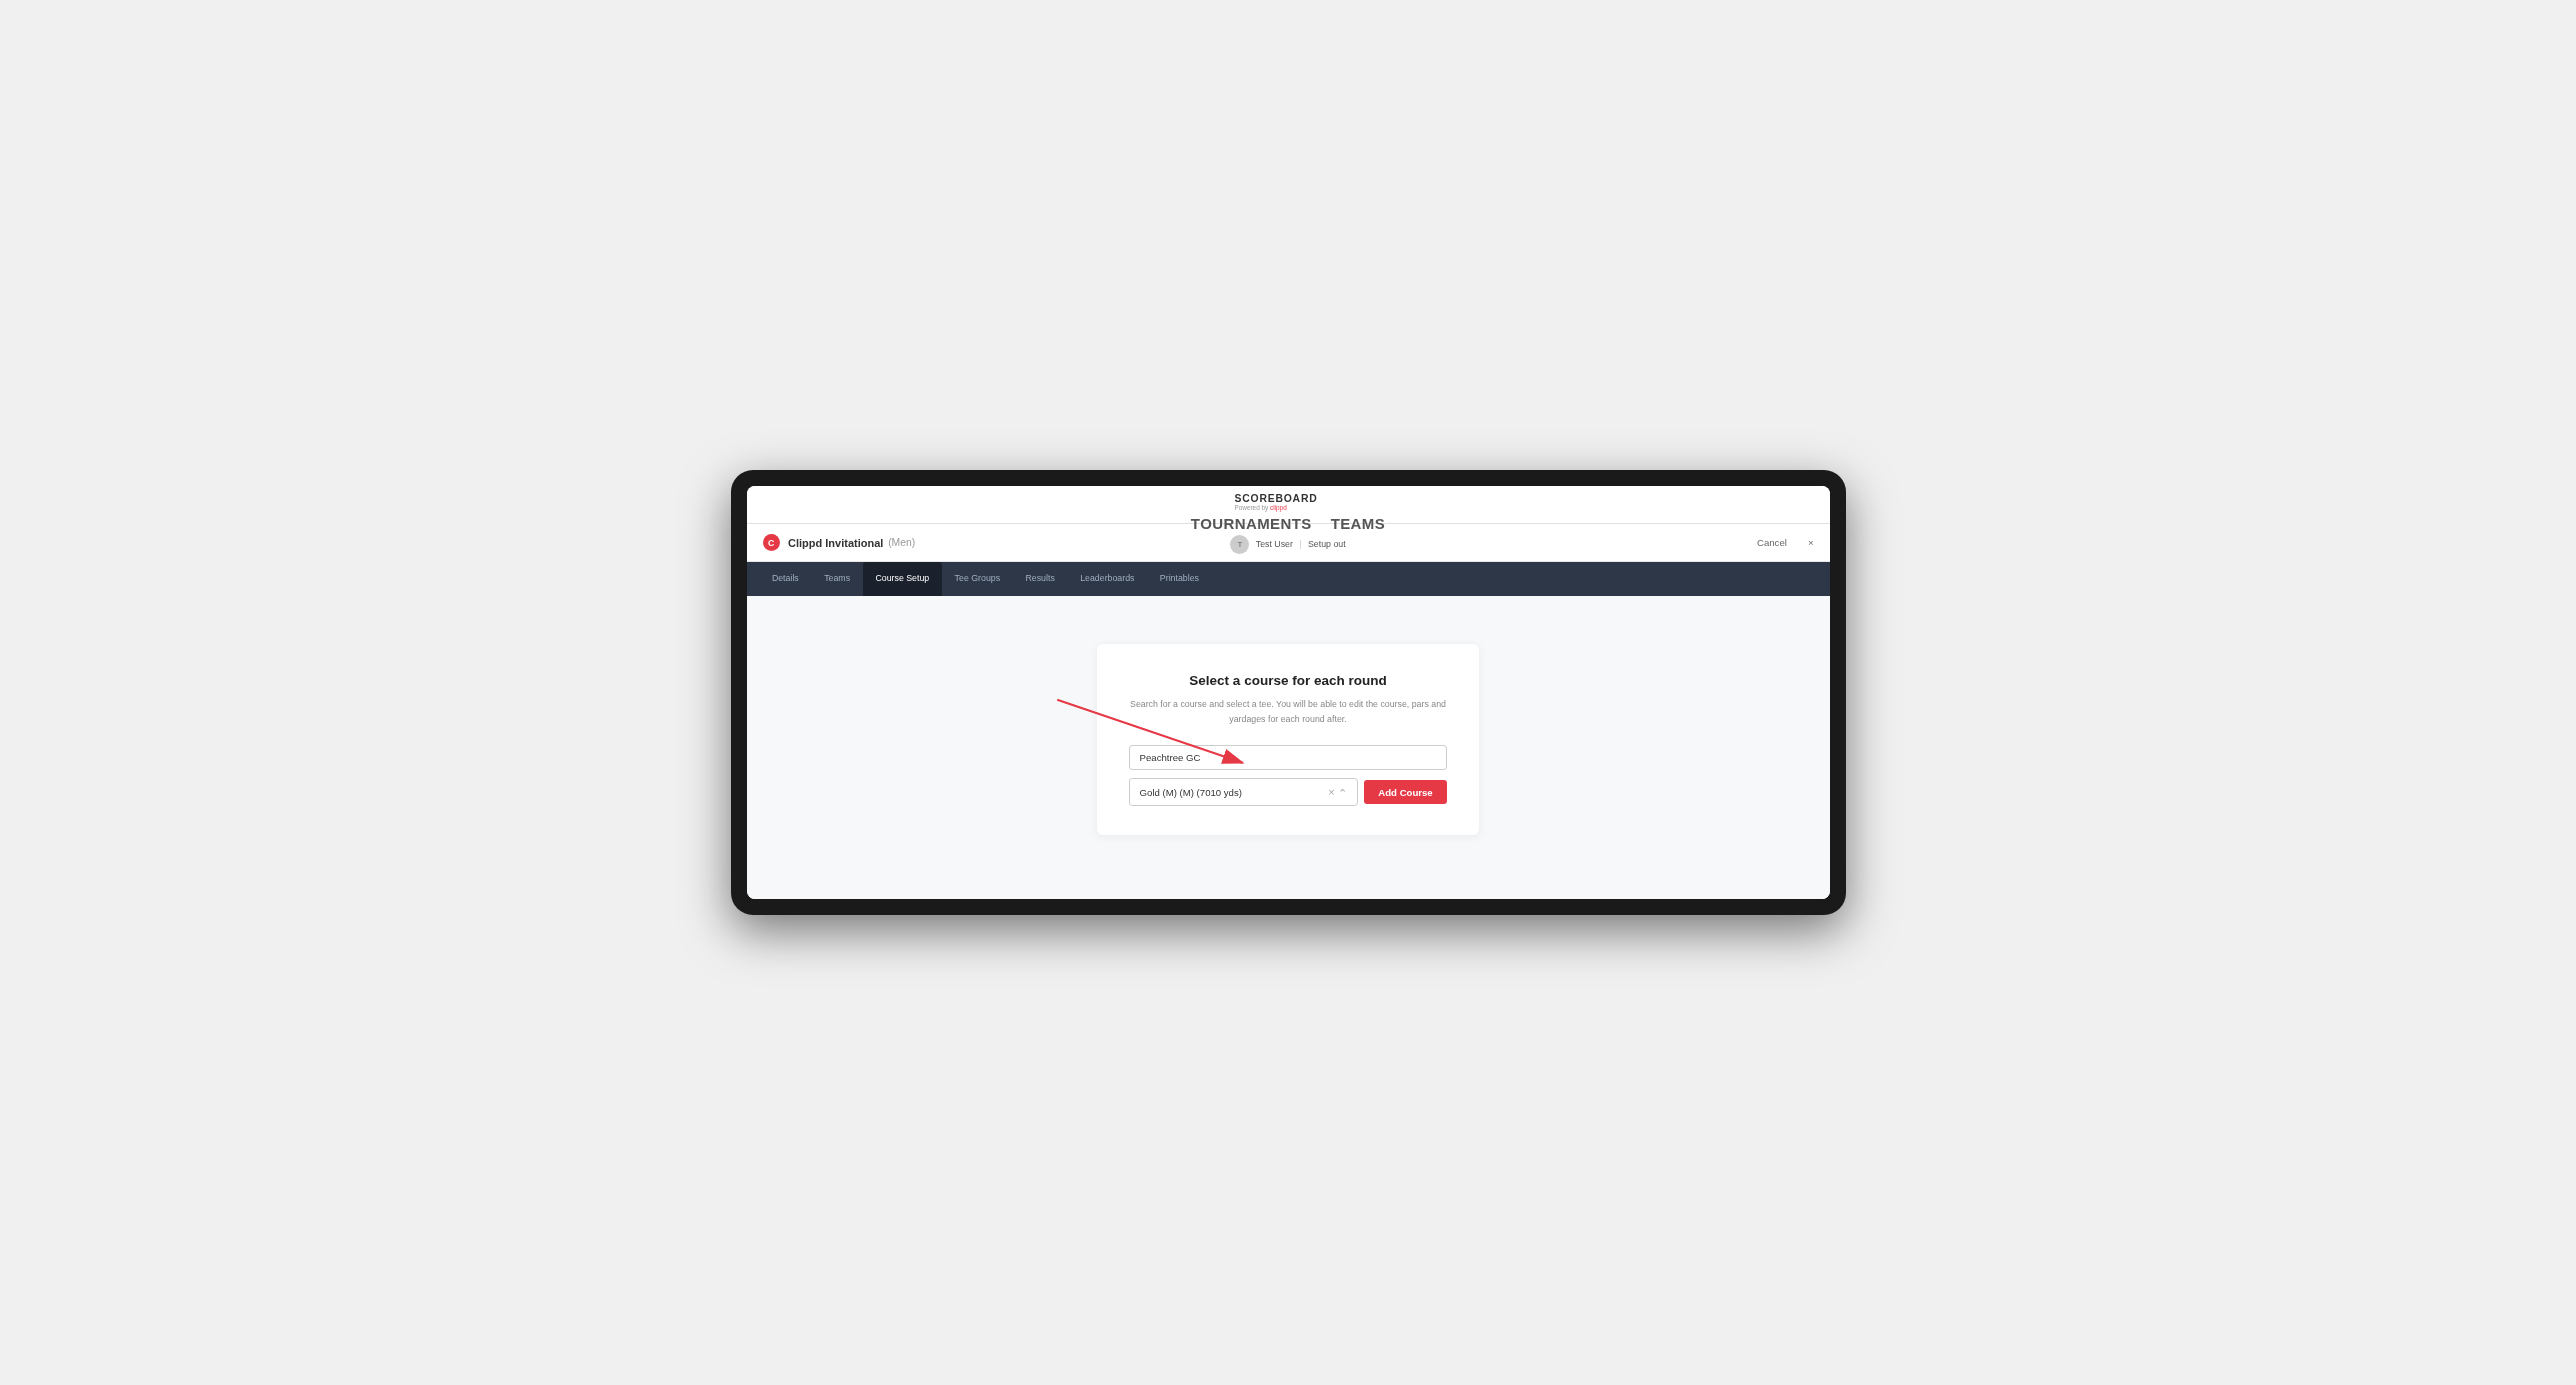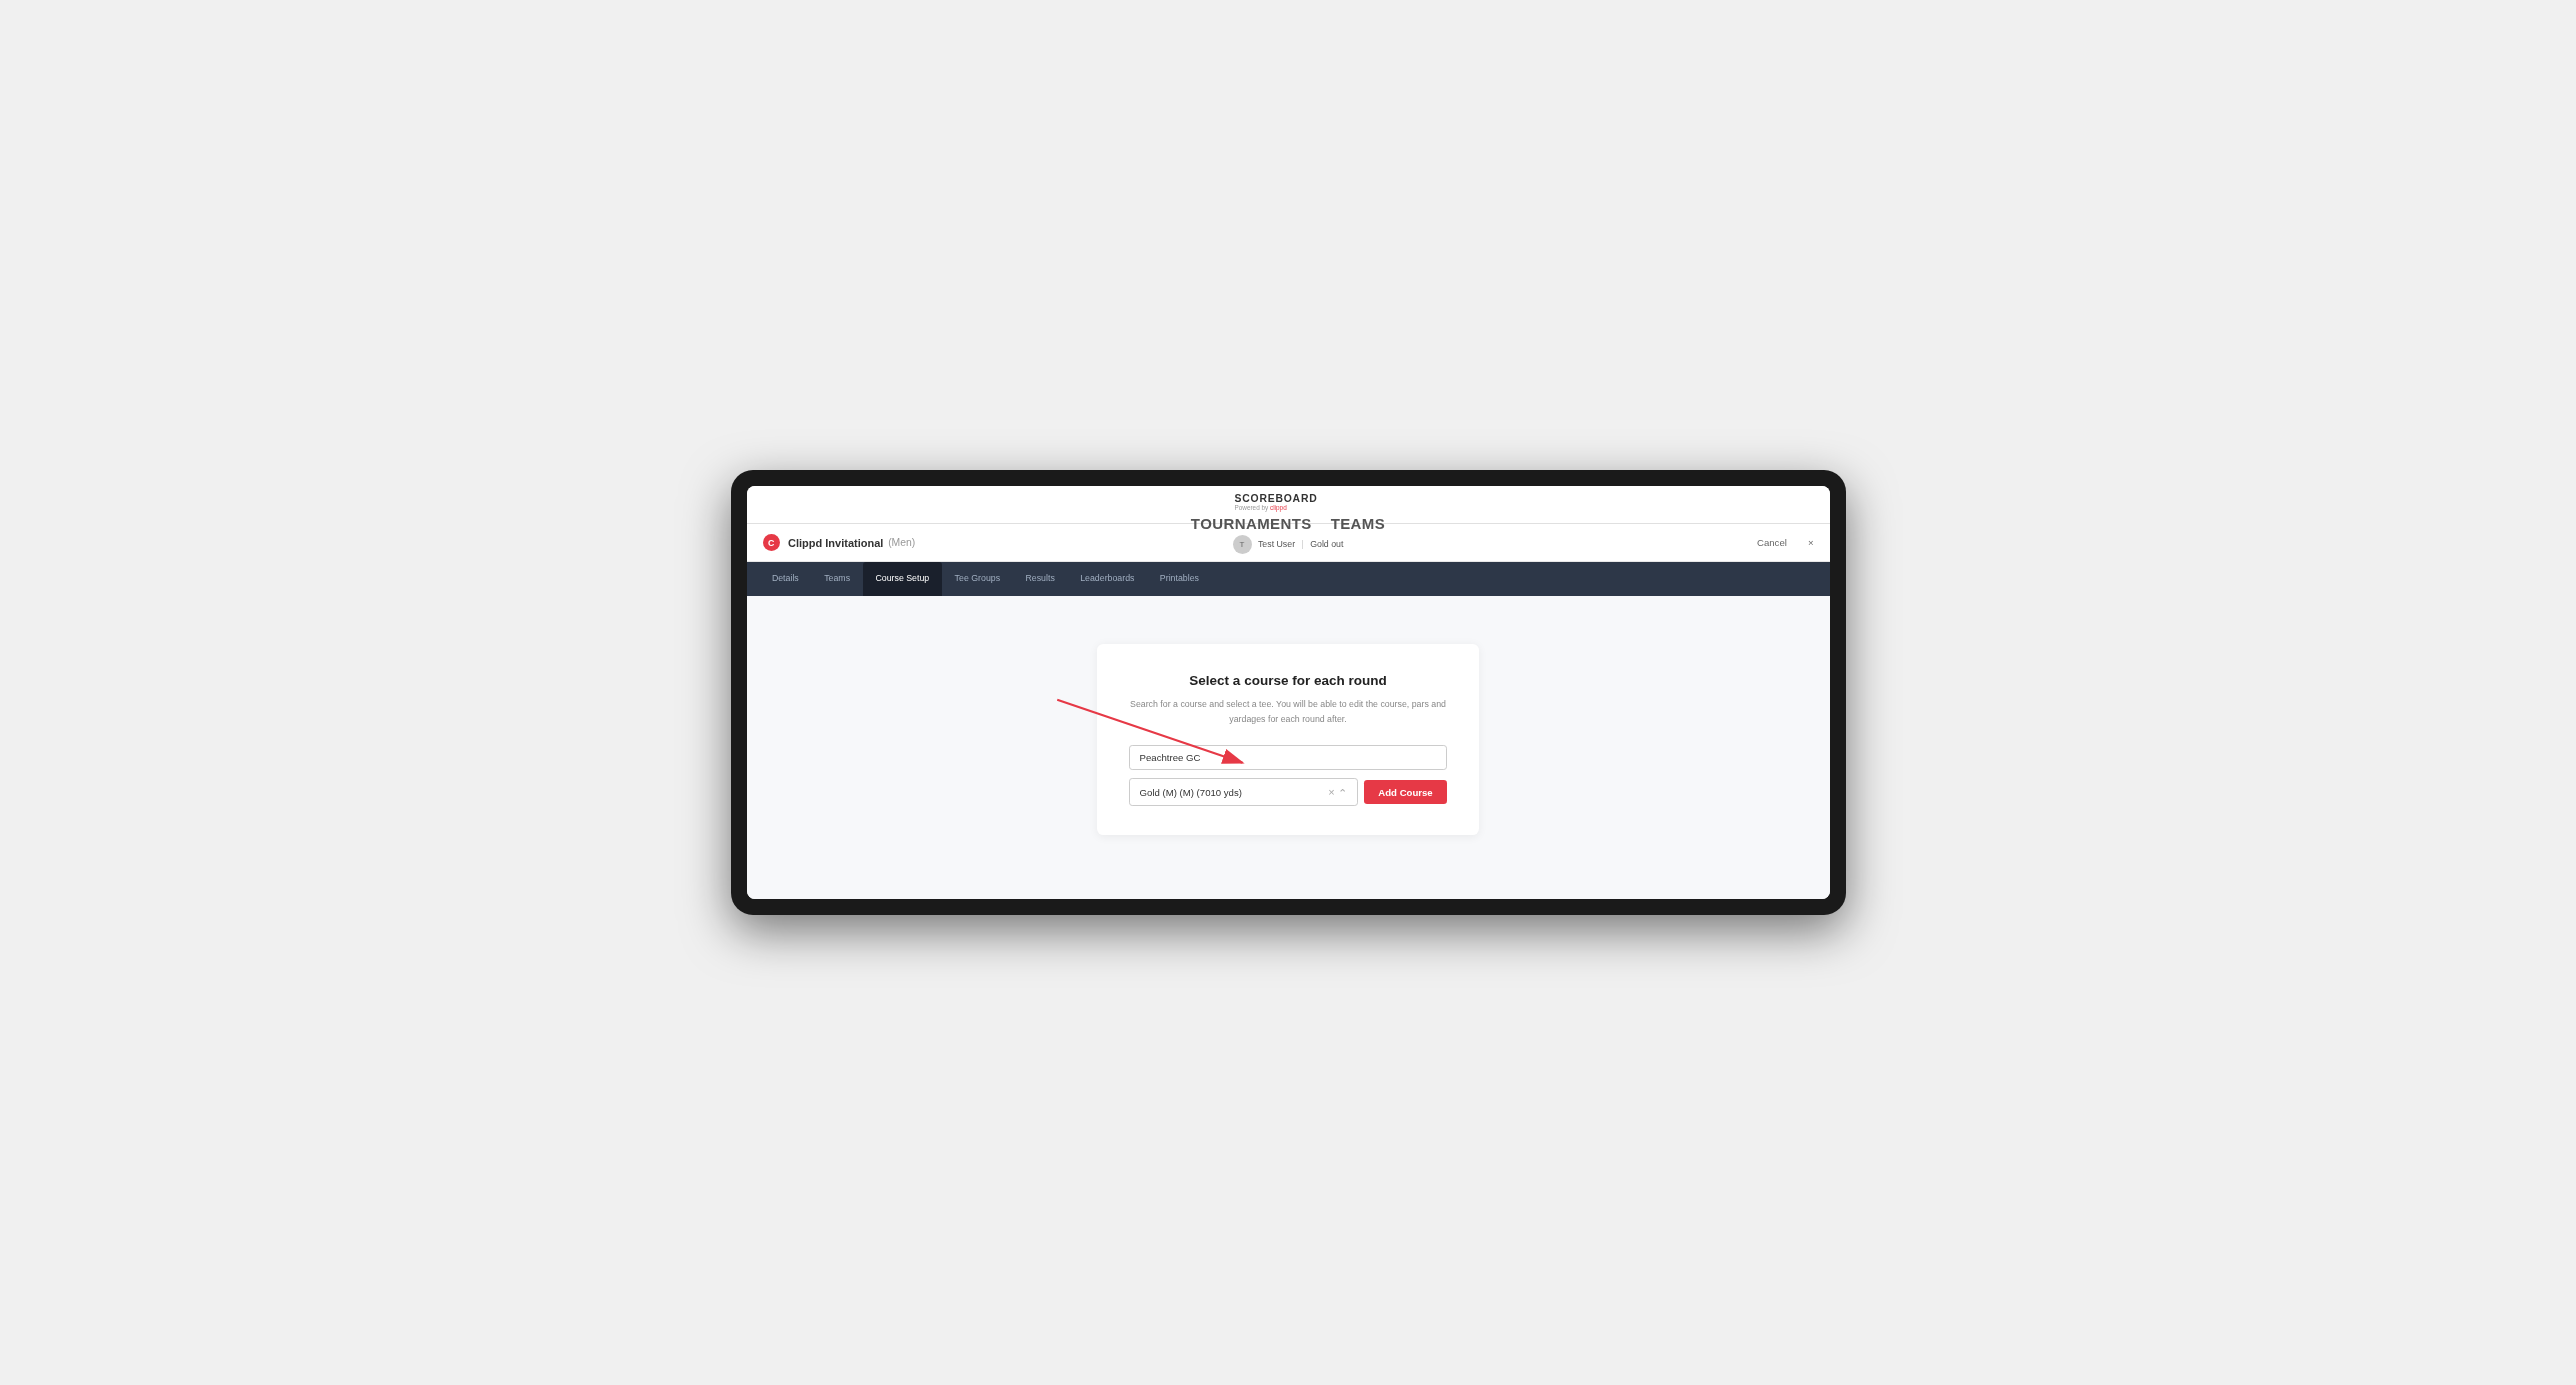--- a/index.html
+++ b/index.html
@@ -292,21 +292,21 @@
             <span class="logo-sub">Powered by <span style="color:#e63946">clippd</span></span>
           </div>
           <div class="navbar-links">
             <span class="navbar-link">TOURNAMENTS</span>
             <span class="navbar-link">TEAMS</span>
           </div>
           <div class="navbar-user">
             <div class="user-avatar">T</div>
             <span>Test User</span>
             <span class="user-separator">|</span>
-            <span class="signout-link">Gold out</span>
+            <span class="signout-link">Setup out</span>
           </div>
         </div>
 
         <div class="tournament-header">
           <div class="tournament-icon">C</div>
           <span class="tournament-title">Clippd Invitational</span>
           <span class="tournament-subtitle">(Men)</span>
           <div class="cancel-btn">
             <span>Cancel</span>
             <span>×</span>

